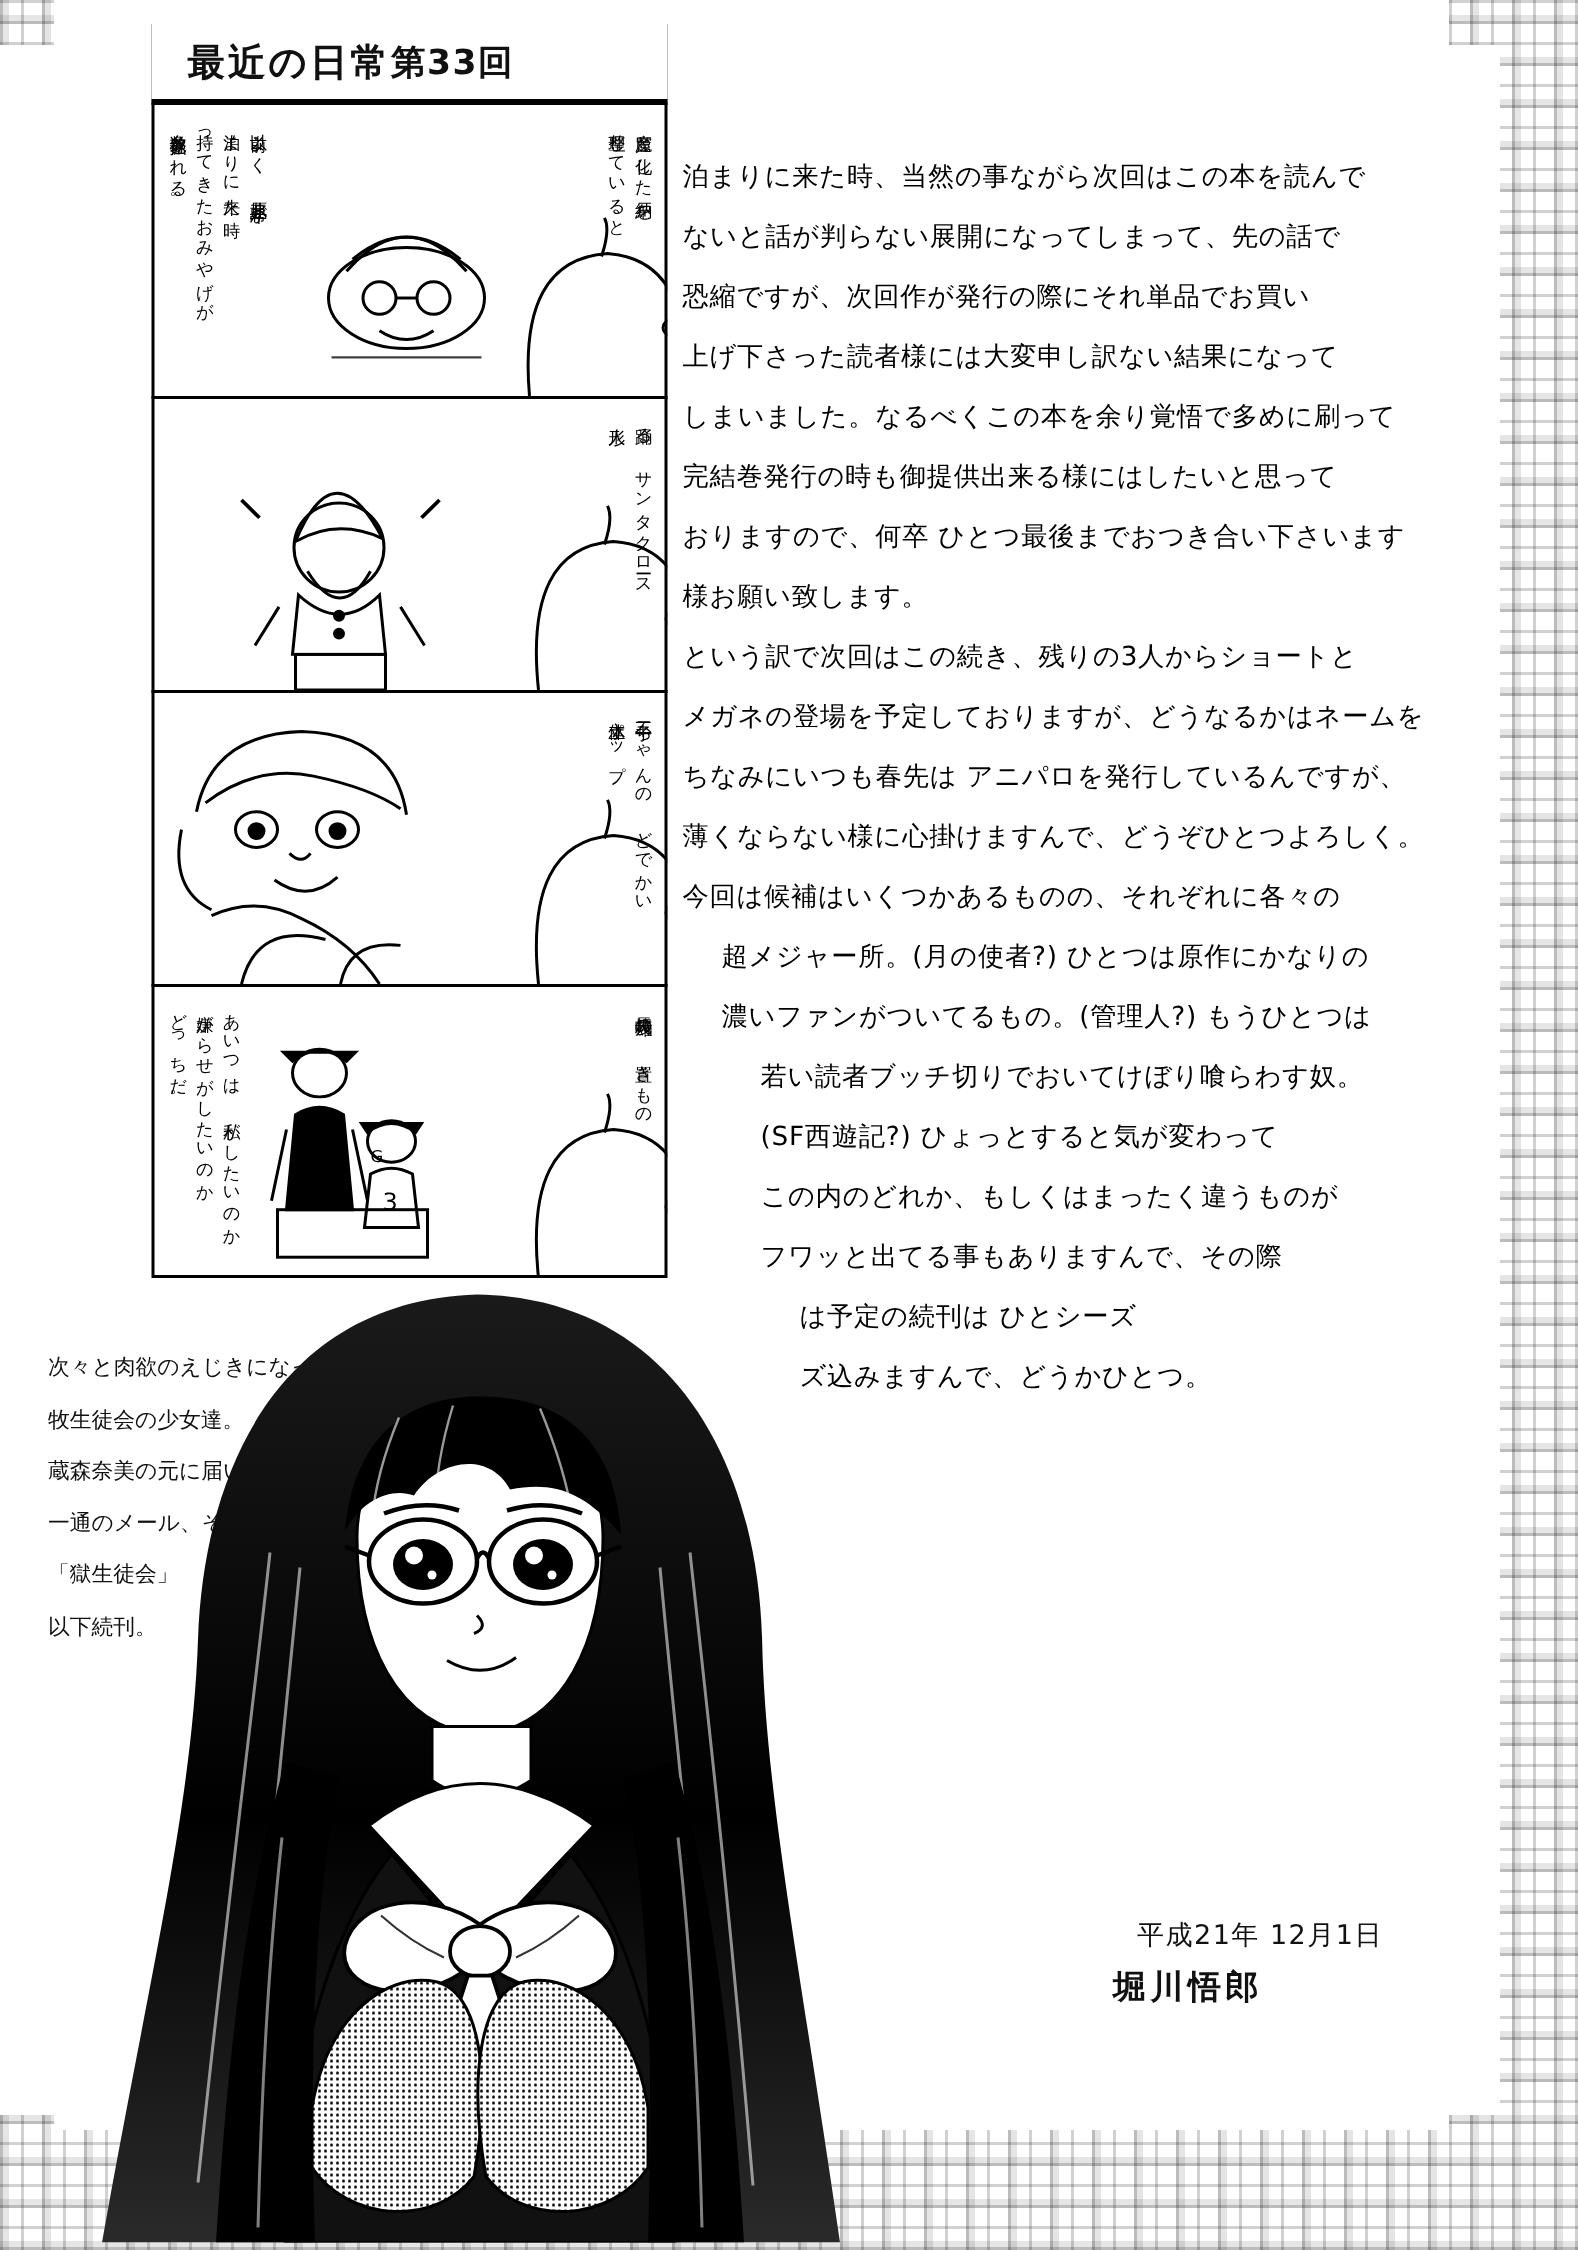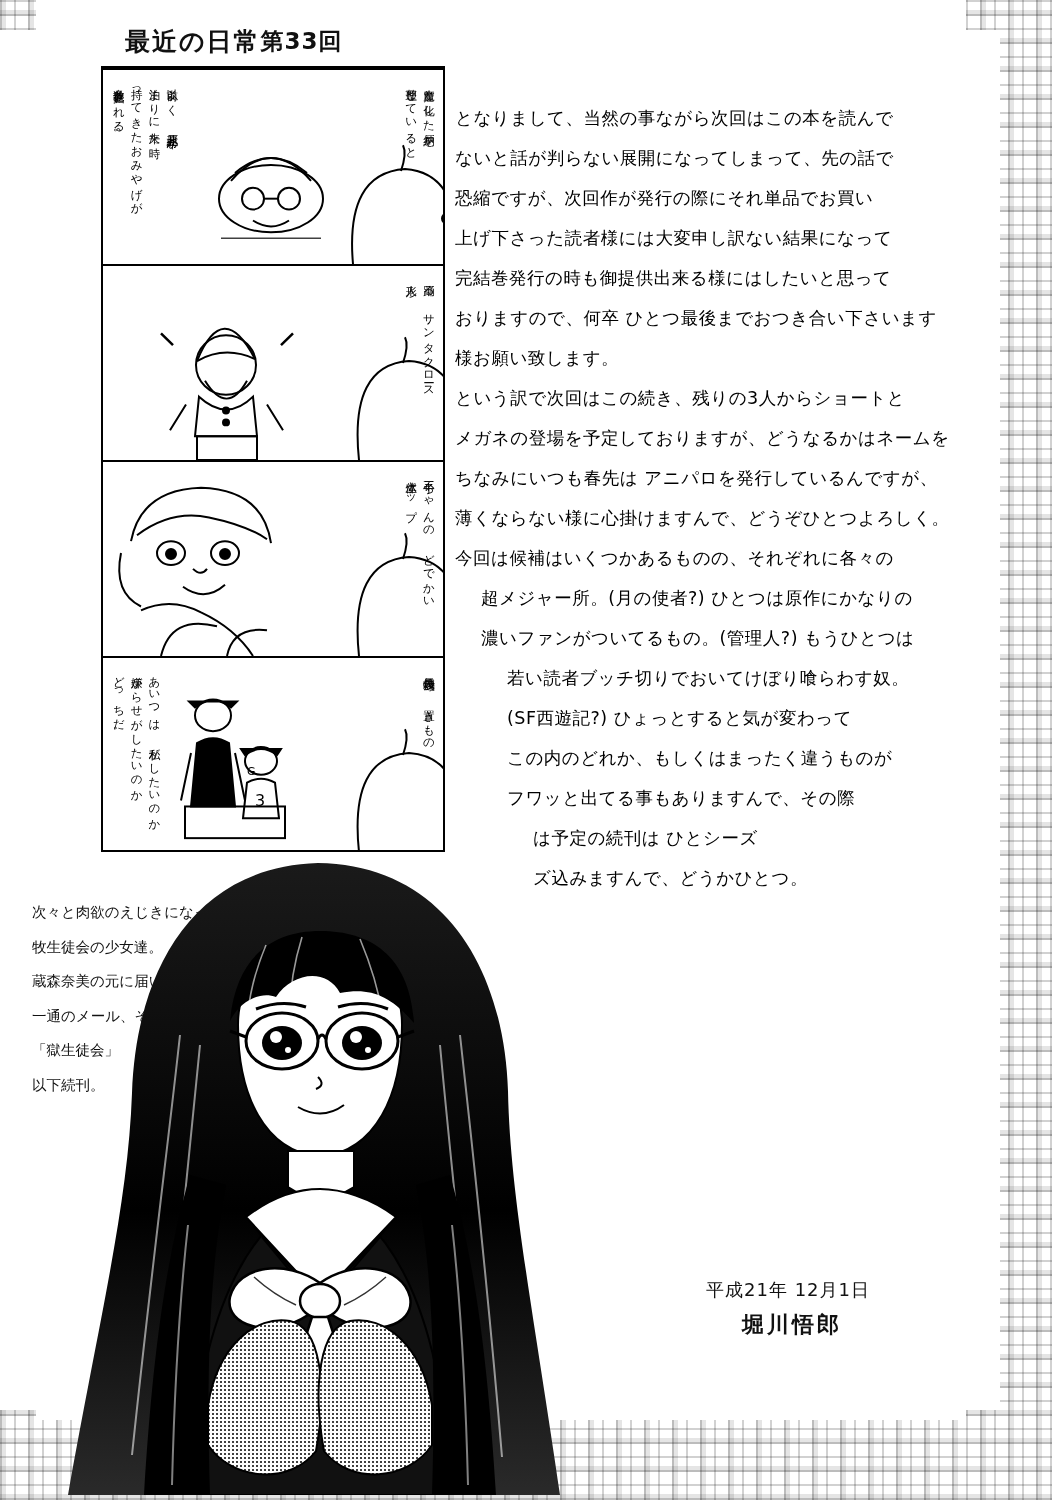--- a/index.html
+++ b/index.html
@@ -138,21 +138,21 @@
     margin-bottom: 22.5px;
     white-space: pre;
     color: #000;
   }
   #afterword .indent1 { padding-left: 26px; }
   #afterword .indent2 { padding-left: 52px; }
   #afterword .indent3 { padding-left: 78px; }
 
   #date-line {
     position: absolute;
-    left: 706px;
+    left: 758px;
     top: 1278px;
     font-size: 18px;
     letter-spacing: 1px;
     white-space: pre;
   }
   #signature {
     position: absolute;
     left: 742px;
     top: 1310px;
     font-size: 22px;
@@ -309,24 +309,25 @@
         </g>
       </svg>
     </div>
     <div class="vtext cap-left">あいつは 私がしたいのか
 嫌がらせがしたいのか
 どっちだ。</div>
     <div class="vtext cap-right">長嶋茂雄の 置きもの</div>
   </div>
 
   <div id="afterword">
-    <div class="line">となりまして、当然の事ながら次回はこの本を読んで</div>
+    <div class="line">泊まりに来た時、当然の事ながら次回はこの本を読んで</div>
     <div class="line">ないと話が判らない展開になってしまって、先の話で</div>
     <div class="line">恐縮ですが、次回作が発行の際にそれ単品でお買い</div>
     <div class="line">上げ下さった読者様には大変申し訳ない結果になって</div>
+    <div class="line">しまいました。なるべくこの本を余り覚悟で多めに刷って</div>
     <div class="line">完結巻発行の時も御提供出来る様にはしたいと思って</div>
     <div class="line">おりますので、何卒 ひとつ最後までおつき合い下さいます</div>
     <div class="line">様お願い致します。</div>
     <div class="line">という訳で次回はこの続き、残りの3人からショートと</div>
     <div class="line">メガネの登場を予定しておりますが、どうなるかはネームを</div>
     <div class="line">ちなみにいつも春先は アニパロを発行しているんですが、</div>
     <div class="line">薄くならない様に心掛けますんで、どうぞひとつよろしく。</div>
     <div class="line">今回は候補はいくつかあるものの、それぞれに各々の</div>
     <div class="line indent1">超メジャー所。(月の使者?) ひとつは原作にかなりの</div>
     <div class="line indent1">濃いファンがついてるもの。(管理人?) もうひとつは</div>

